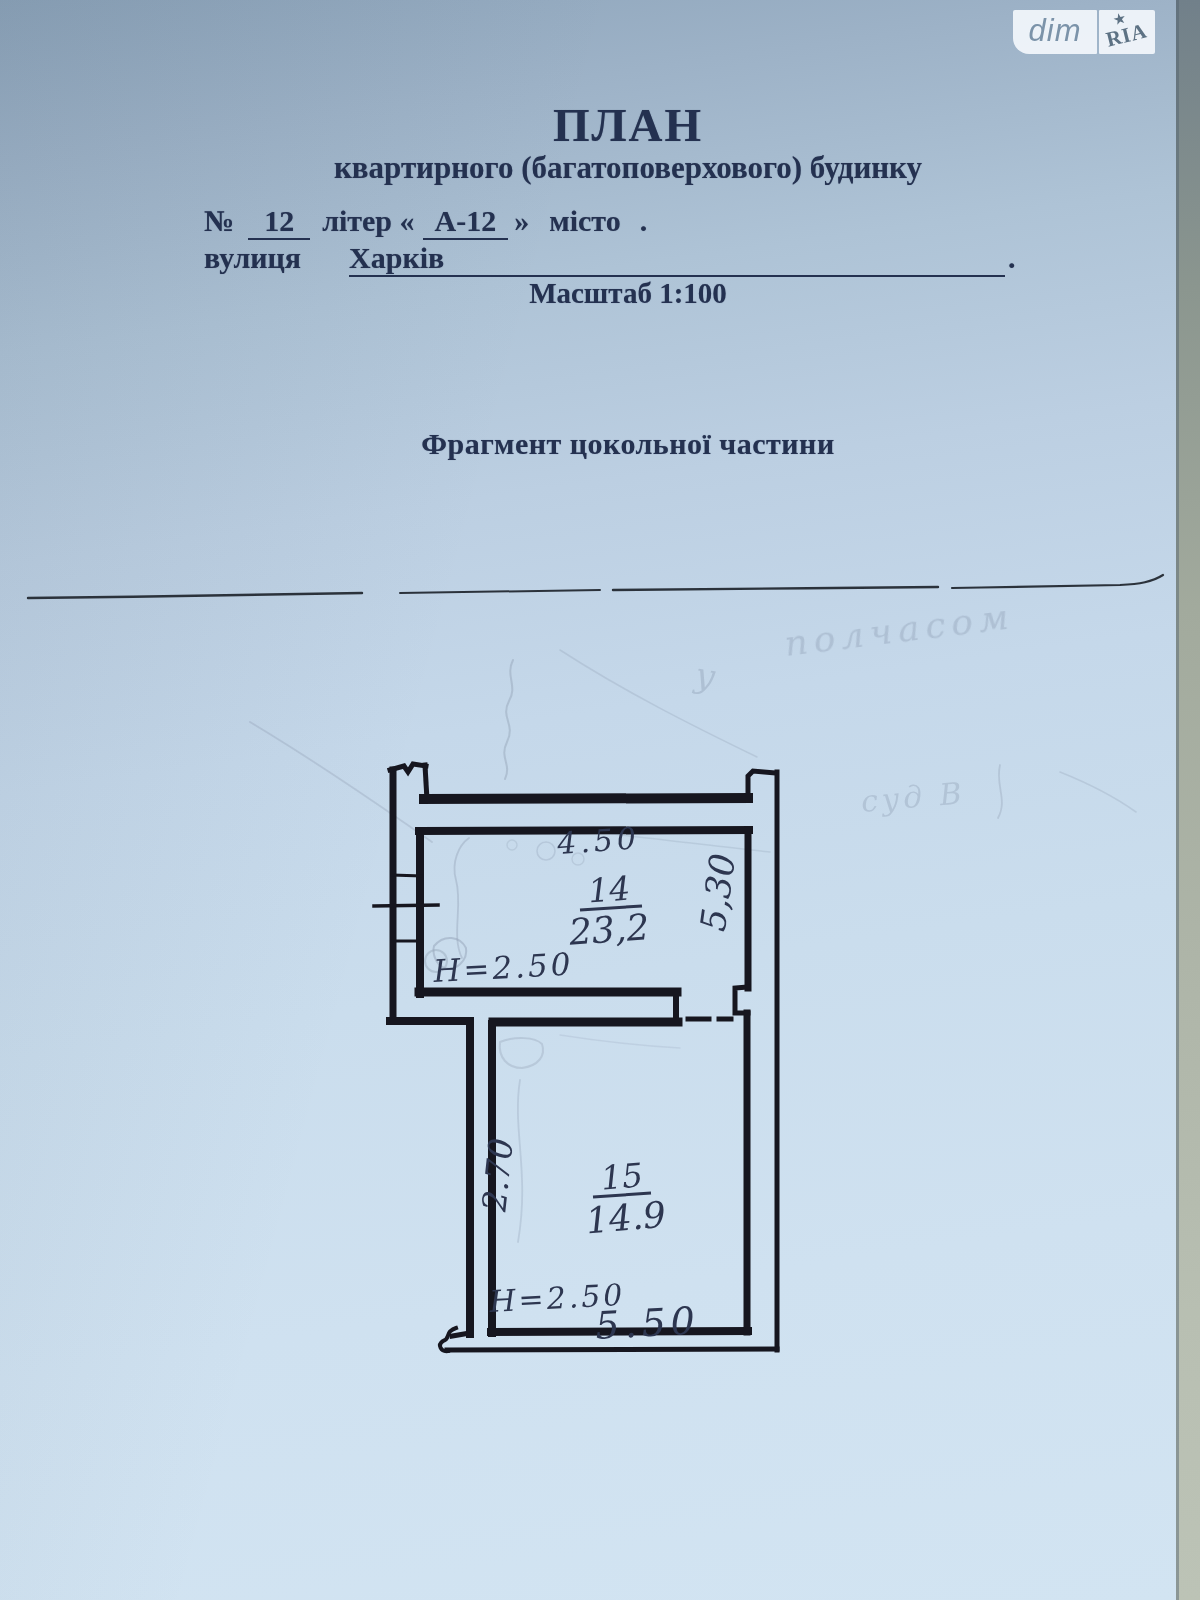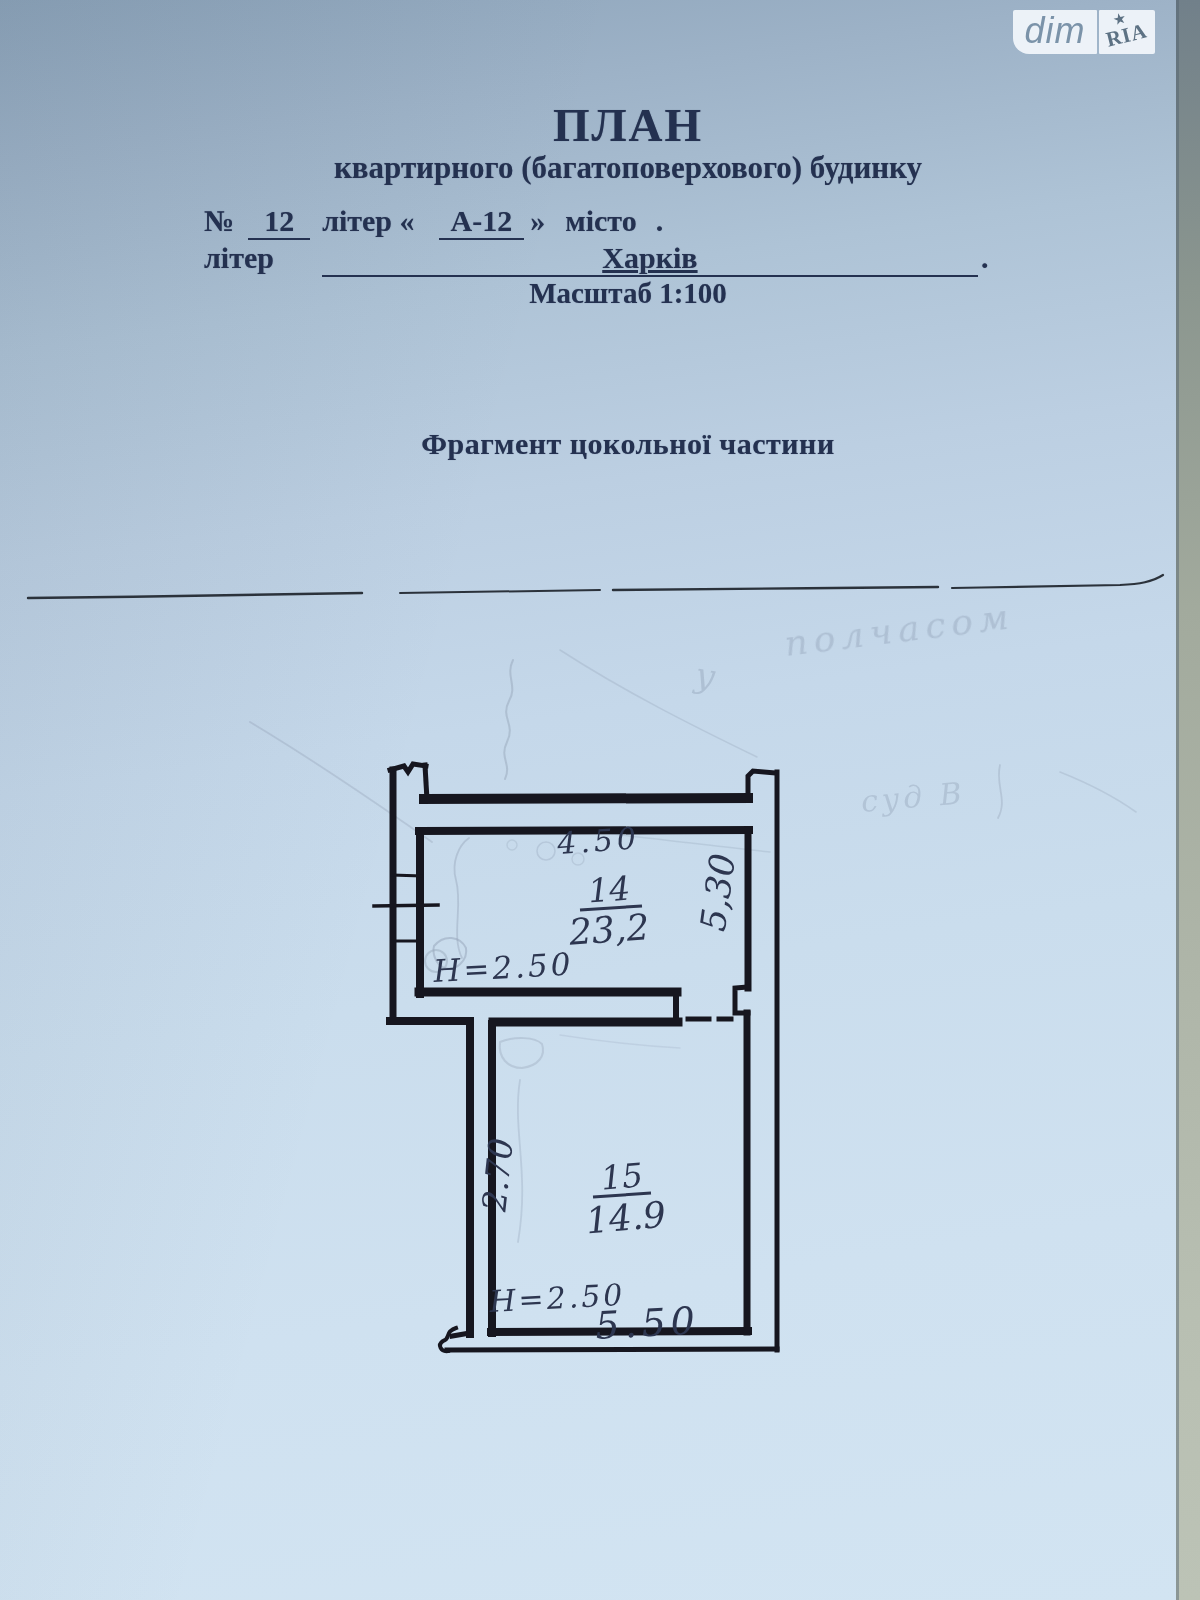--- a/index.html
+++ b/index.html
@@ -17,43 +17,43 @@
   .scan-strip{
     position:absolute;top:0;right:0;width:21px;height:1600px;
     background:linear-gradient(180deg,#71808a 0%,#8b968f 18%,#a2aa9d 38%,#aeb5a8 60%,#b8bfb2 82%,#bcc3b6 100%);
     border-left:3px solid rgba(82,98,110,.45);
   }
   
   .logo{position:absolute;top:10px;left:1013px;display:flex;gap:2px;}
   .logo .cell{background:rgba(247,251,254,.88);height:44px;display:flex;align-items:center;justify-content:center;}
   .logo .cell.dim{width:84px;border-radius:2px 1px 1px 16px;}
   .logo .cell.ria{width:56px;border-radius:1px 2px 2px 1px;position:relative;}
-  .logo .dim-text{font-family:"Liberation Sans",sans-serif;font-size:36px;color:#7b93a9;letter-spacing:1px;margin-top:-3px;}
+  .logo .dim-text{font-family:"Liberation Sans",sans-serif;font-size:31px;color:#7b93a9;letter-spacing:1px;margin-top:-3px;}
   .logo .ria-text{font-family:"Liberation Serif",serif;font-weight:bold;font-size:21px;color:#5d7284;transform:rotate(-14deg);letter-spacing:1px;margin-top:6px;}
   .logo .ria-star{position:absolute;top:2px;left:14px;font-size:15px;color:#5d7284;transform:rotate(-14deg);line-height:1;}
   
   .center-band{position:absolute;left:0;width:1256px;text-align:center;color:#243150;}
   .doc-title{top:98px;font-size:47px;font-weight:bold;letter-spacing:2px;text-shadow:0 0 1px rgba(32,44,76,.45);}
   .doc-subtitle{top:150px;font-size:31px;font-weight:bold;text-shadow:0 0 1px rgba(32,44,76,.4);}
   .scale-line{top:277px;font-size:29px;font-weight:bold;text-shadow:0 0 1px rgba(32,44,76,.4);}
   .section-title{top:427px;font-size:30px;font-weight:bold;letter-spacing:.5px;text-shadow:0 0 1px rgba(32,44,76,.4);}
   .addr-row{position:absolute;display:flex;align-items:baseline;color:#243150;
     font-size:30px;font-weight:bold;text-shadow:0 0 1px rgba(32,44,76,.4);}
   .row1{left:204px;top:204px;}
   .row2{left:204px;top:241px;}
   .u{border-bottom:2px solid #243150;}
   .no-label{margin-right:14px;}
   .no-value{padding:0 16px;margin-right:12px;}
-  .liter-label{margin-right:24px;}
+  .liter-label{margin-right:8px;}
   .liter-value{padding:0 12px;margin-right:6px;}
   .liter-close{margin-right:20px;}
   .street-label{margin-right:16px;}
   .street-underline{width:372px;padding-left:10px;}
   .city-label{margin-right:48px;}
-  .city-underline{width:656px;text-align:center;text-decoration:underline;}
+  .city-underline{width:656px;}
   .dot{margin-left:3px;}
   
   svg.overlay{position:absolute;inset:0;}
   .ink{stroke:#16161f;fill:none;stroke-linecap:square;stroke-linejoin:miter;}
   .dim-text{font-family:"DejaVu Serif",serif;font-style:italic;fill:#2d3650;}
   .pencil{stroke:#8593a8;fill:none;stroke-linecap:round;}
   .pencil-text{font-family:"DejaVu Serif",serif;font-style:italic;fill:#8796ac;}
   .crease{stroke:#2b323b;fill:none;stroke-linecap:round;}
 </style>
 </head>
@@ -80,21 +80,21 @@
     <span class="no-label">№</span>
     <span class="u no-value">12</span>
     <span class="liter-label">літер «</span>
     <span class="u liter-value">А-12</span>
     <span class="liter-close">»</span>
     <span class="street-label">місто</span>
     <span class="dot">.</span>
   </div>
 
   <div class="addr-row row2">
-    <span class="city-label">літер</span>
+    <span class="city-label">вулиця</span>
     <span class="u city-underline">Харків</span>
     <span class="dot">.</span>
   </div>
 
   <div class="center-band scale-line">Масштаб 1:100</div>
   <div class="center-band section-title">Фрагмент цокольної частини</div>
 
   <svg class="overlay" width="1200" height="1600" viewBox="0 0 1200 1600">
 
     <g>

